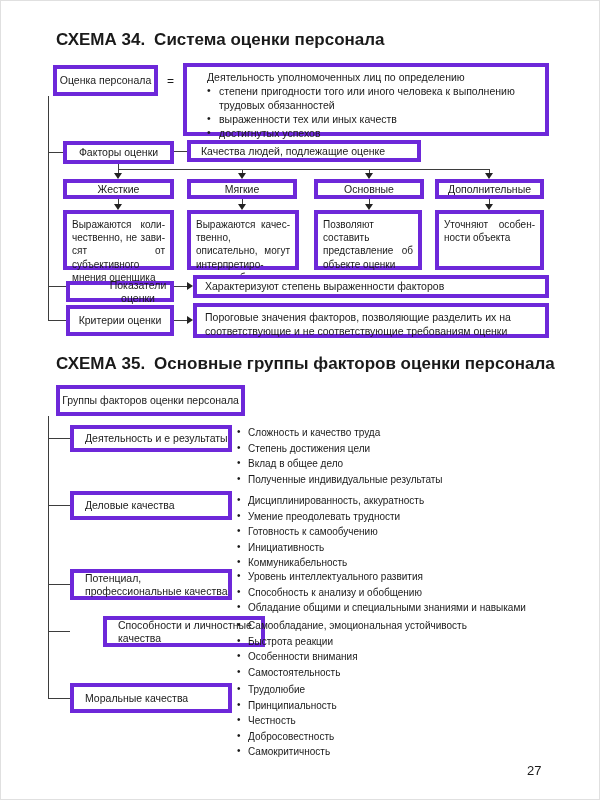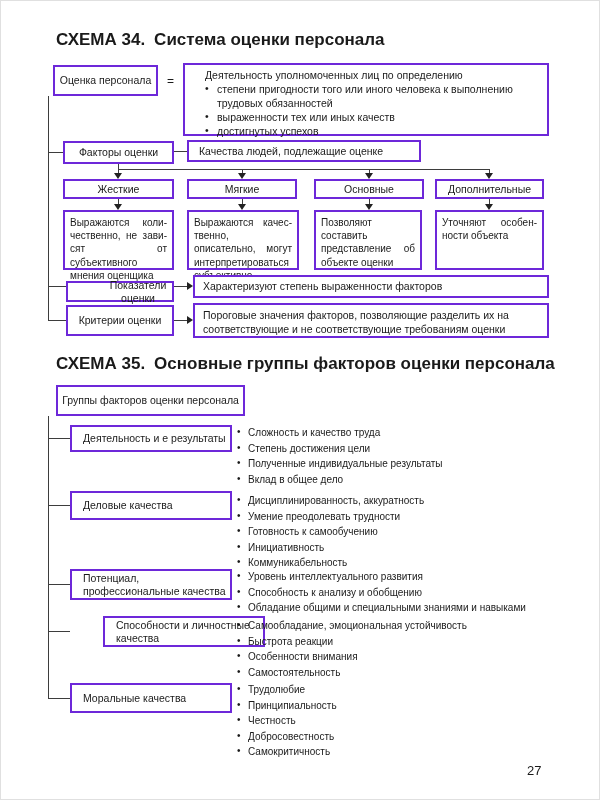--- a/index.html
+++ b/index.html
@@ -6,21 +6,21 @@
   #page{
     position:relative;width:600px;height:800px;margin:0 auto;
     background:#ffffff;border:1px solid #e0e0e0;box-sizing:border-box;
     font-family:"Liberation Sans","DejaVu Sans",sans-serif;color:#1a1a1a;
     overflow:hidden;
   }
   .abs{position:absolute;box-sizing:border-box;}
   .heading{font-weight:bold;font-size:17px;line-height:16px;white-space:nowrap;}
   .heading .lbl{margin-right:9px;}
   .box{
-    position:absolute;box-sizing:border-box;border:2px solid #6d28d9;background:#fff;
+    position:absolute;box-sizing:border-box;border:4px solid #6d28d9;background:#fff;
     font-size:10.5px;line-height:13px;
   }
   .cen{display:flex;align-items:center;justify-content:center;text-align:center;}
   .vcen{display:flex;align-items:center;}
   .desc{font-size:10px;line-height:13.2px;padding:4px 5px;text-align:justify;}
   .hline,.vline{position:absolute;background:#3d3d3d;}
   .hline{height:1px;}
   .vline{width:1px;}
   .arr-d{position:absolute;width:0;height:0;border-left:4px solid transparent;border-right:4px solid transparent;border-top:6px solid #222;}
   .arr-r{position:absolute;width:0;height:0;border-top:4px solid transparent;border-bottom:4px solid transparent;border-left:6px solid #222;}
@@ -107,22 +107,22 @@
 
   <div class="box cen" style="left:55px;top:384px;width:189px;height:31px;">Группы факторов оценки персонала</div>
 
   <div class="vline" style="left:47px;top:415px;height:283px;"></div>
 
   <div class="hline" style="left:47px;top:437px;width:22px;"></div>
   <div class="box vcen" style="left:69px;top:424px;width:162px;height:27px;padding-left:11px;">Деятельность и е результаты</div>
   <div class="blist" style="left:236px;top:424px;width:310px;">
     <div class="bi">Сложность и качество труда</div>
     <div class="bi">Степень достижения цели</div>
+    <div class="bi">Вклад в общее дело</div>
     <div class="bi">Полученные индивидуальные результаты</div>
-    <div class="bi">Вклад в общее дело</div>
   </div>
 
   <div class="hline" style="left:47px;top:504px;width:22px;"></div>
   <div class="box vcen" style="left:69px;top:490px;width:162px;height:29px;padding-left:11px;">Деловые качества</div>
   <div class="blist" style="left:236px;top:492px;width:310px;">
     <div class="bi">Дисциплинированность, аккуратность</div>
     <div class="bi">Умение преодолевать трудности</div>
     <div class="bi">Готовность к самообучению</div>
     <div class="bi">Инициативность</div>
     <div class="bi">Коммуникабельность</div>

